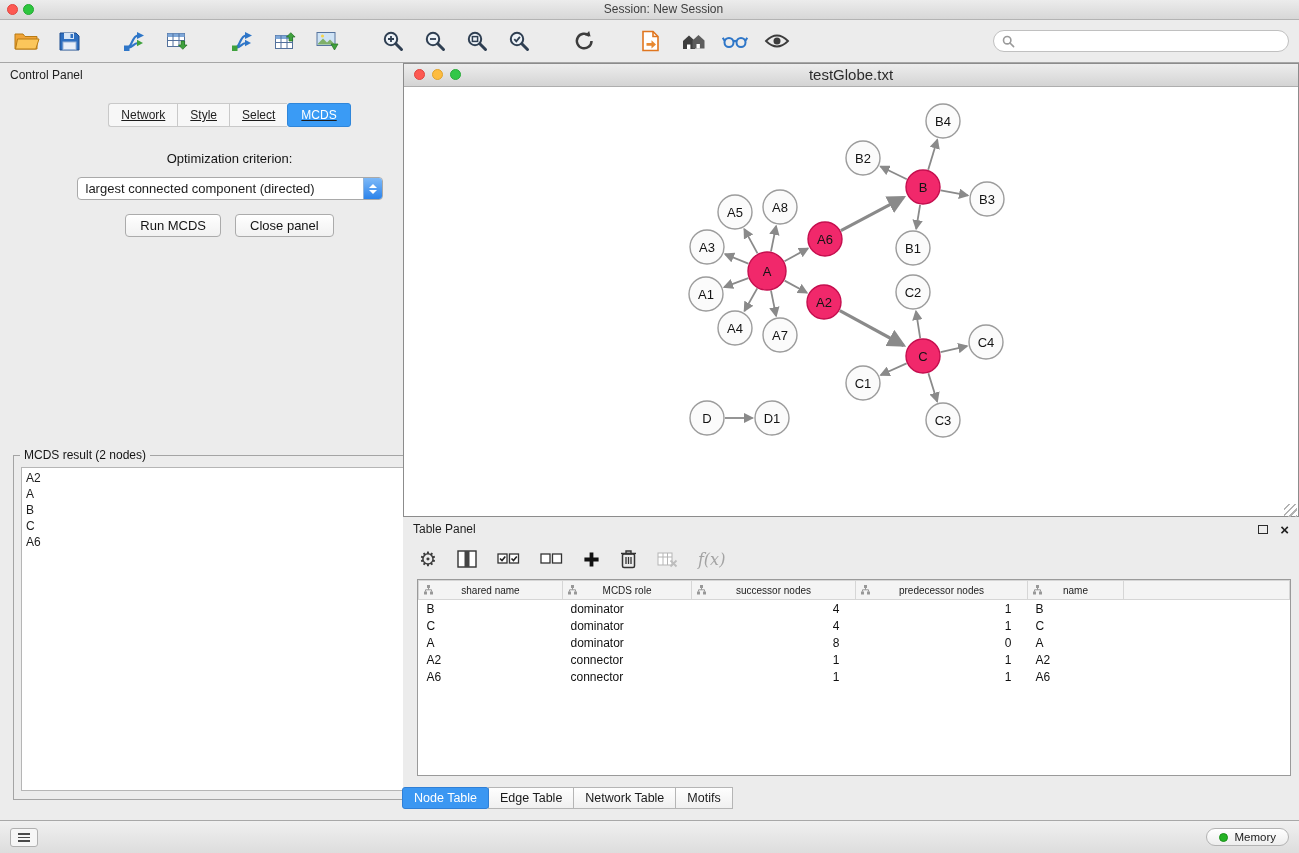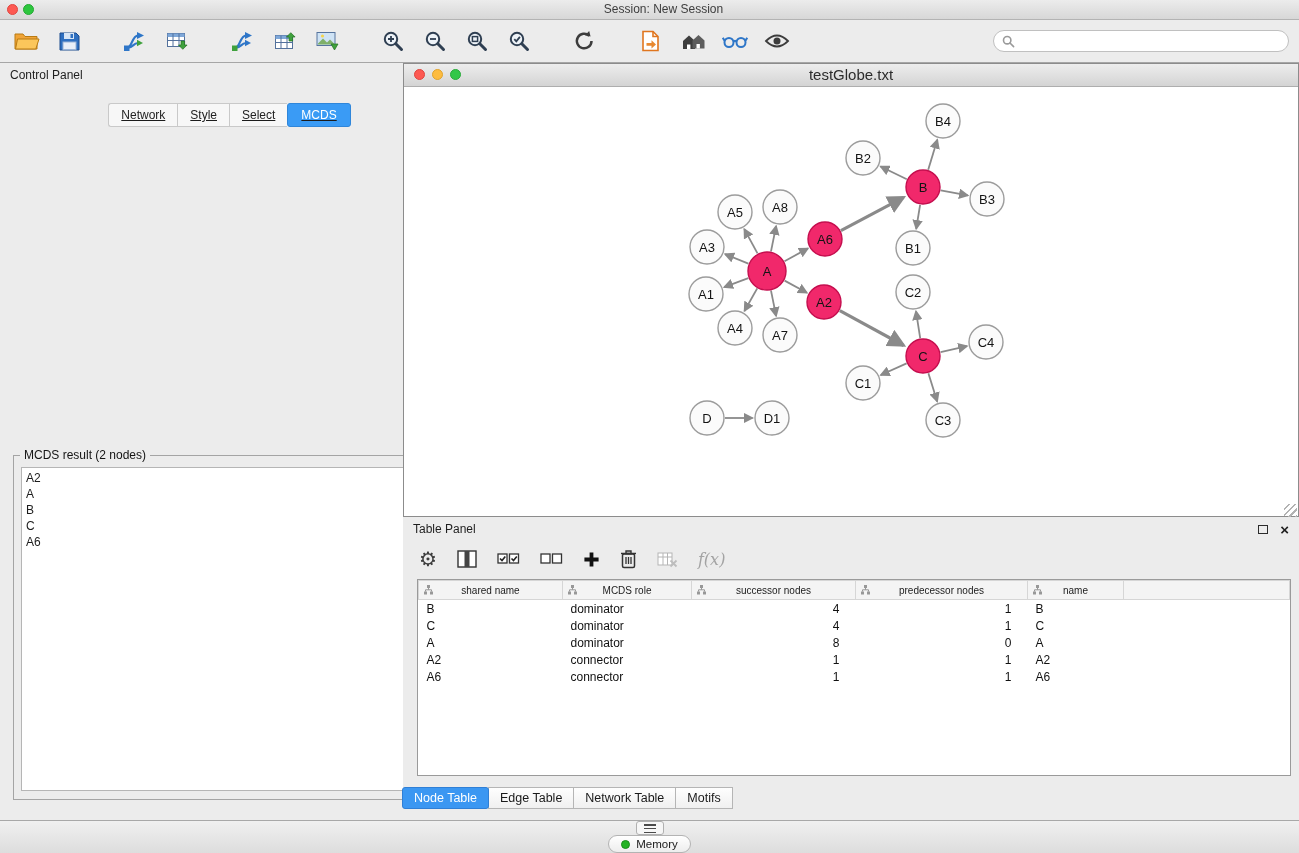--- a/index.html
+++ b/index.html
@@ -83,21 +83,21 @@
   table.data th .sort-ico{position:absolute;left:5px;top:4px;}
   table.data td{padding:1px 8px;height:15px;color:#111;white-space:nowrap;overflow:hidden;}
   table.data td.num{text-align:right;padding-right:16px;}
   .tp-tabs{position:absolute;left:0;right:0;bottom:11px;display:flex;justify-content:flex-start;}
   .tp-tab{font-size:12.5px;padding:3px 11px;background:linear-gradient(#fefefe,#f0f0f0);border:1px solid #b5b5b5;
     margin-left:-1px;color:#1a1a1a;}
   .tp-tab.active{background:#3b97f2;color:#ffffff;border:1px solid #2f7fd6;border-radius:3px;z-index:1;}
 
   
   .statusbar{position:absolute;left:0;right:0;bottom:0;height:33px;background:linear-gradient(#f0f0f0,#dddddd);
-    border-top:1px solid #a8a8a8;display:flex;align-items:center;justify-content:space-between;padding:0 10px;box-sizing:border-box;flex-direction:column;}
+    border-top:1px solid #a8a8a8;display:flex;align-items:center;justify-content:space-between;padding:0 10px;box-sizing:border-box;}
   .sb-left-btn{width:28px;height:19px;border:1px solid #b0b0b0;border-radius:3px;background:#f6f6f6;
     display:flex;align-items:center;justify-content:center;}
   .list-glyph{width:12px;height:9px;background:repeating-linear-gradient(to bottom,#4a4a4a 0 1.5px,transparent 1.5px 3.75px);}
   .memory-btn{display:flex;align-items:center;gap:6px;padding:2px 12px;border:1px solid #b3b3b3;border-radius:10px;
     background:linear-gradient(#ffffff,#ededed);font-size:11.5px;color:#1a1a1a;}
   .mem-dot{width:9px;height:9px;border-radius:50%;background:#24b324;border:1px solid #1a8f1a;box-sizing:border-box;}
 </style>
 </head>
 <body>
 
@@ -251,20 +251,34 @@
       <span>Control Panel</span>
       <span class="spacer"></span>
       <span class="float-box"></span>
       <span class="close-x">×</span>
     </div>
     <div class="cp-tabs">
       <span class="cp-tab">Network</span>
       <span class="cp-tab">Style</span>
       <span class="cp-tab">Select</span>
       <span class="cp-tab active">MCDS</span>
+    </div>
+    <div class="cp-content">
+      <div class="opt-label">Optimization criterion:</div>
+      <div class="dropdown">
+        <span class="dd-text">largest connected component (directed)</span>
+        <span class="dd-stepper">
+            <span class="up"></span>
+            <span class="down"></span>
+          </span>
+      </div>
+      <div class="btn-row">
+        <button class="btn">Run MCDS</button>
+        <button class="btn">Close panel</button>
+      </div>
     </div>
     <div class="groupbox">
       <span class="legend">MCDS result (2 nodes)</span>
       <div class="result-list" id="mcds-list">
           <div>A2</div>
           <div>A</div>
           <div>B</div>
           <div>C</div>
           <div>A6</div>
         </div>

